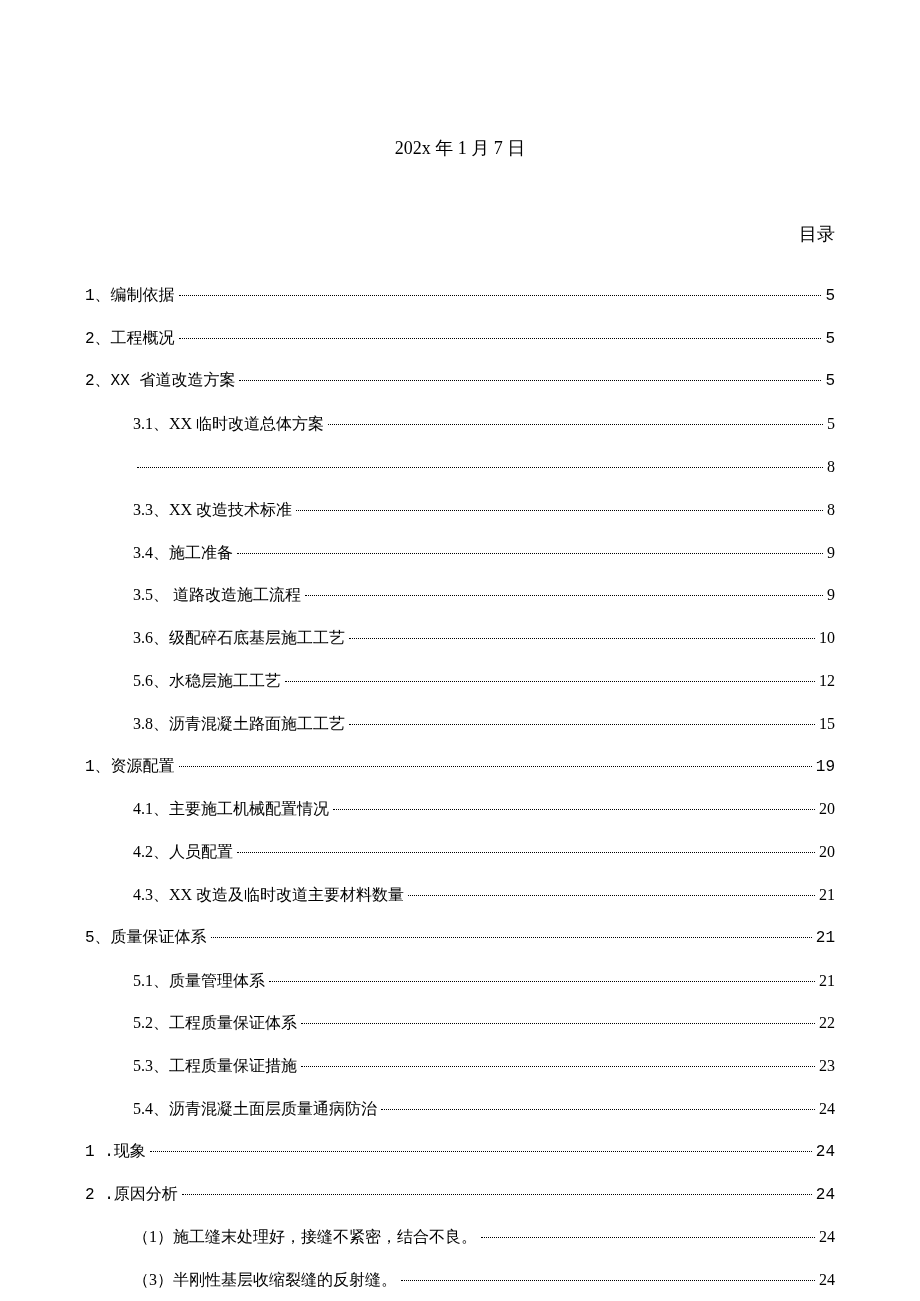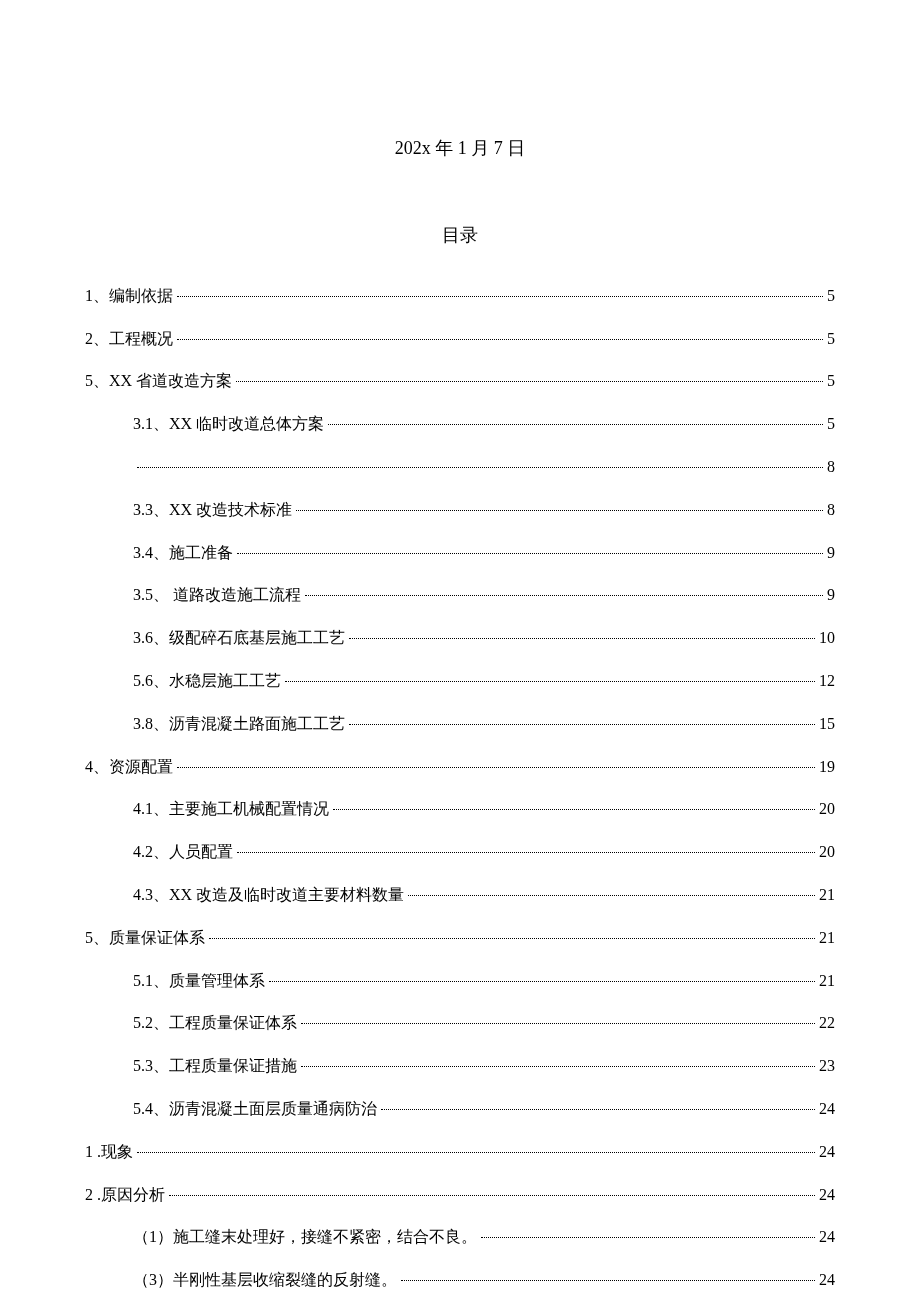--- a/index.html
+++ b/index.html
@@ -18,24 +18,24 @@
       line-height: 1.8;
     }
     .date-header {
       text-align: center;
       font-size: 18px;
       margin-bottom: 55px;
       font-family: "SimSun", "宋体", serif;
       margin-top: 37px;
     }
     .title {
-      text-align: center;
+      text-align: right;
       font-size: 18px;
       margin-bottom: 30px;
-      font-family: Liberation Sans, sans-serif;
+      font-family: Liberation Mono, monospace;
     }
     .toc-entry {
       display: flex;
       align-items: baseline;
       margin-bottom: 14px;
       white-space: nowrap;
     }
     .toc-label {
       flex-shrink: 0;
     }
@@ -45,20 +45,21 @@
       margin: 0 4px;
       position: relative;
       bottom: 4px;
       min-width: 20px;
     }
     .toc-page {
       flex-shrink: 0;
     }
     .indent-0 {
       padding-left: 0;
+      font-family: Liberation Mono, monospace;
     }
     .indent-1 {
       padding-left: 48px;
     }
     .indent-2 {
       padding-left: 48px;
     }
     .italic {
       font-style: italic;
       gap: 22px;
@@ -75,21 +76,21 @@
       <span class="toc-label">1、编制依据</span>
       <span class="toc-dots"></span>
       <span class="toc-page">5</span>
     </div>
     <div class="toc-entry indent-0">
       <span class="toc-label">2、工程概况</span>
       <span class="toc-dots"></span>
       <span class="toc-page">5</span>
     </div>
     <div class="toc-entry indent-0">
-      <span class="toc-label">5、XX 省道改造方案 </span>
+      <span class="toc-label">2、XX 省道改造方案 </span>
       <span class="toc-dots"></span>
       <span class="toc-page">5</span>
     </div>
     <div class="toc-entry indent-1">
       <span class="toc-label">3.1、XX 临时改道总体方案</span>
       <span class="toc-dots"></span>
       <span class="toc-page">5</span>
     </div>
     <div class="toc-entry indent-1">
       <span class="toc-dots"></span>
@@ -119,21 +120,21 @@
       <span class="toc-label">5.6、水稳层施工工艺 </span>
       <span class="toc-dots"></span>
       <span class="toc-page">12</span>
     </div>
     <div class="toc-entry indent-1">
       <span class="toc-label">3.8、沥青混凝土路面施工工艺 </span>
       <span class="toc-dots"></span>
       <span class="toc-page">15</span>
     </div>
     <div class="toc-entry indent-0">
-      <span class="toc-label">4、资源配置</span>
+      <span class="toc-label">1、资源配置</span>
       <span class="toc-dots"></span>
       <span class="toc-page">19</span>
     </div>
     <div class="toc-entry indent-1">
       <span class="toc-label">4.1、主要施工机械配置情况 </span>
       <span class="toc-dots"></span>
       <span class="toc-page">20</span>
     </div>
     <div class="toc-entry indent-1">
       <span class="toc-label">4.2、人员配置 </span>

